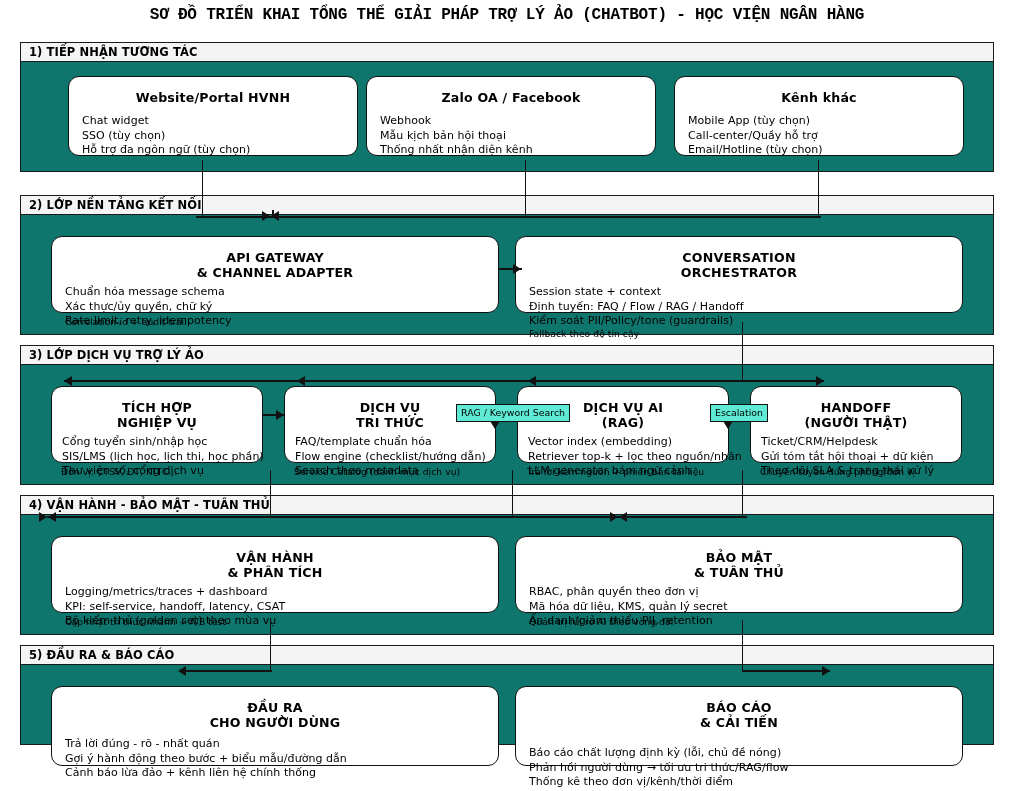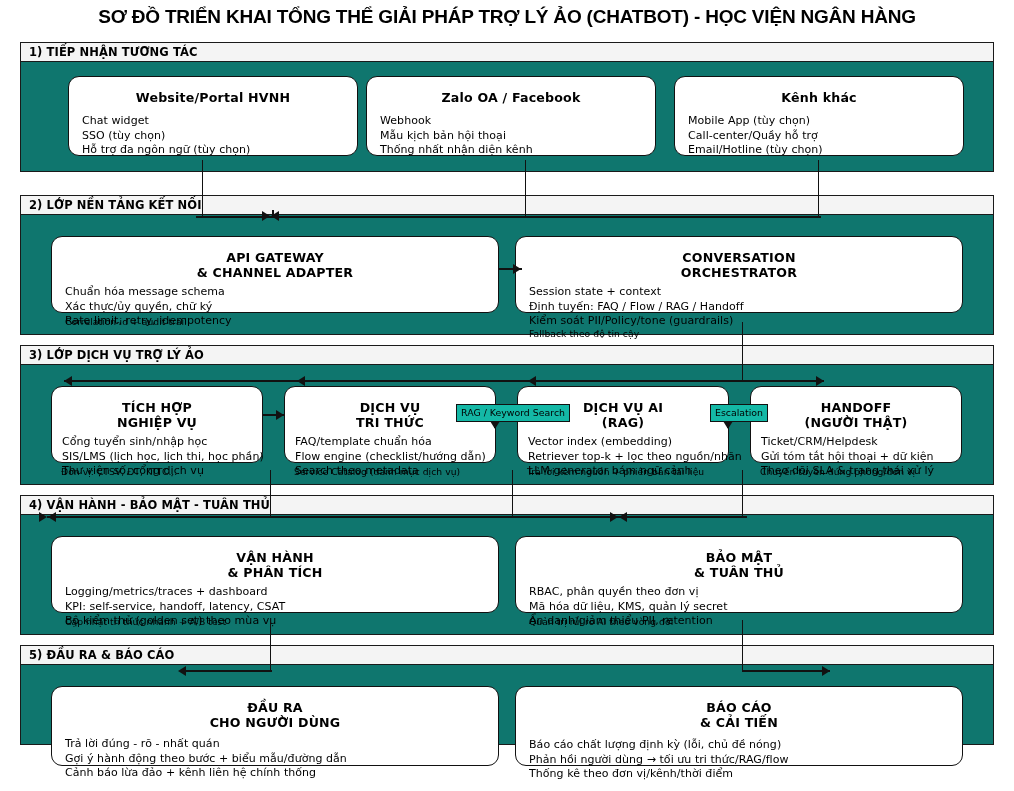--- a/index.html
+++ b/index.html
@@ -9,23 +9,23 @@
     font-family:"DejaVu Sans","Liberation Sans",sans-serif;
     color:#000;
     overflow:hidden;
   }
   #stage{position:relative;width:1014px;height:791px;}
 
   
   .diagram-title{
     position:absolute;left:0;top:6px;width:1014px;
     text-align:center;
-    font-size:19px;font-weight:bold;
+    font-size:16px;font-weight:bold;
     letter-spacing:-0.2px;
-    font-family:Liberation Sans, sans-serif;
+    font-family:Liberation Mono, monospace;
   }
 
   
   .section{
     position:absolute;
     left:20px;width:974px;
     border:1.4px solid #1a1a1a;
     background:#0f766e;
     box-sizing:border-box;
     z-index:2;
@@ -86,21 +86,21 @@
   .vline.thick{border-left-width:2.2px;}
 
   .arrow{position:absolute;width:0;height:0;z-index:6;}
   .arrow.down{border-left:5px solid transparent;border-right:5px solid transparent;border-top:8px solid #111;}
   .arrow.right{border-top:5px solid transparent;border-bottom:5px solid transparent;border-left:8px solid #111;}
   .arrow.left{border-top:5px solid transparent;border-bottom:5px solid transparent;border-right:8px solid #111;}
 
   
   .edge-label{
     position:absolute;
-    background:#14b8a6;
+    background:#5eead4;
     border:1.1px solid #111;
     font-size:9.4px;
     line-height:13px;
     padding:1px 4px 2px 4px;
     white-space:nowrap;
     z-index:8;
   }
 </style>
 </head>
 <body>
@@ -296,21 +296,21 @@
         <div class="card-lines" style="margin-top:7px;">
           <div class="ln">Trả lời đúng - rõ - nhất quán</div>
           <div class="ln">Gợi ý hành động theo bước + biểu mẫu/đường dẫn</div>
           <div class="ln">Cảnh báo lừa đảo + kênh liên hệ chính thống</div>
         </div>
       </div>
 
       <div class="card" style="left:494px;top:21px;width:448px;height:80px;">
         <div class="card-title">BÁO CÁO
 &amp; CẢI TIẾN</div>
-        <div class="card-lines" style="margin-top:8px;">
+        <div class="card-lines" style="margin-top:16px;">
           <div class="ln">Báo cáo chất lượng định kỳ (lỗi, chủ đề nóng)</div>
           <div class="ln">Phản hồi người dùng → tối ưu tri thức/RAG/flow</div>
           <div class="ln">Thống kê theo đơn vị/kênh/thời điểm</div>
         </div>
       </div>
     </div>
   </div>
 
 </div>
 

